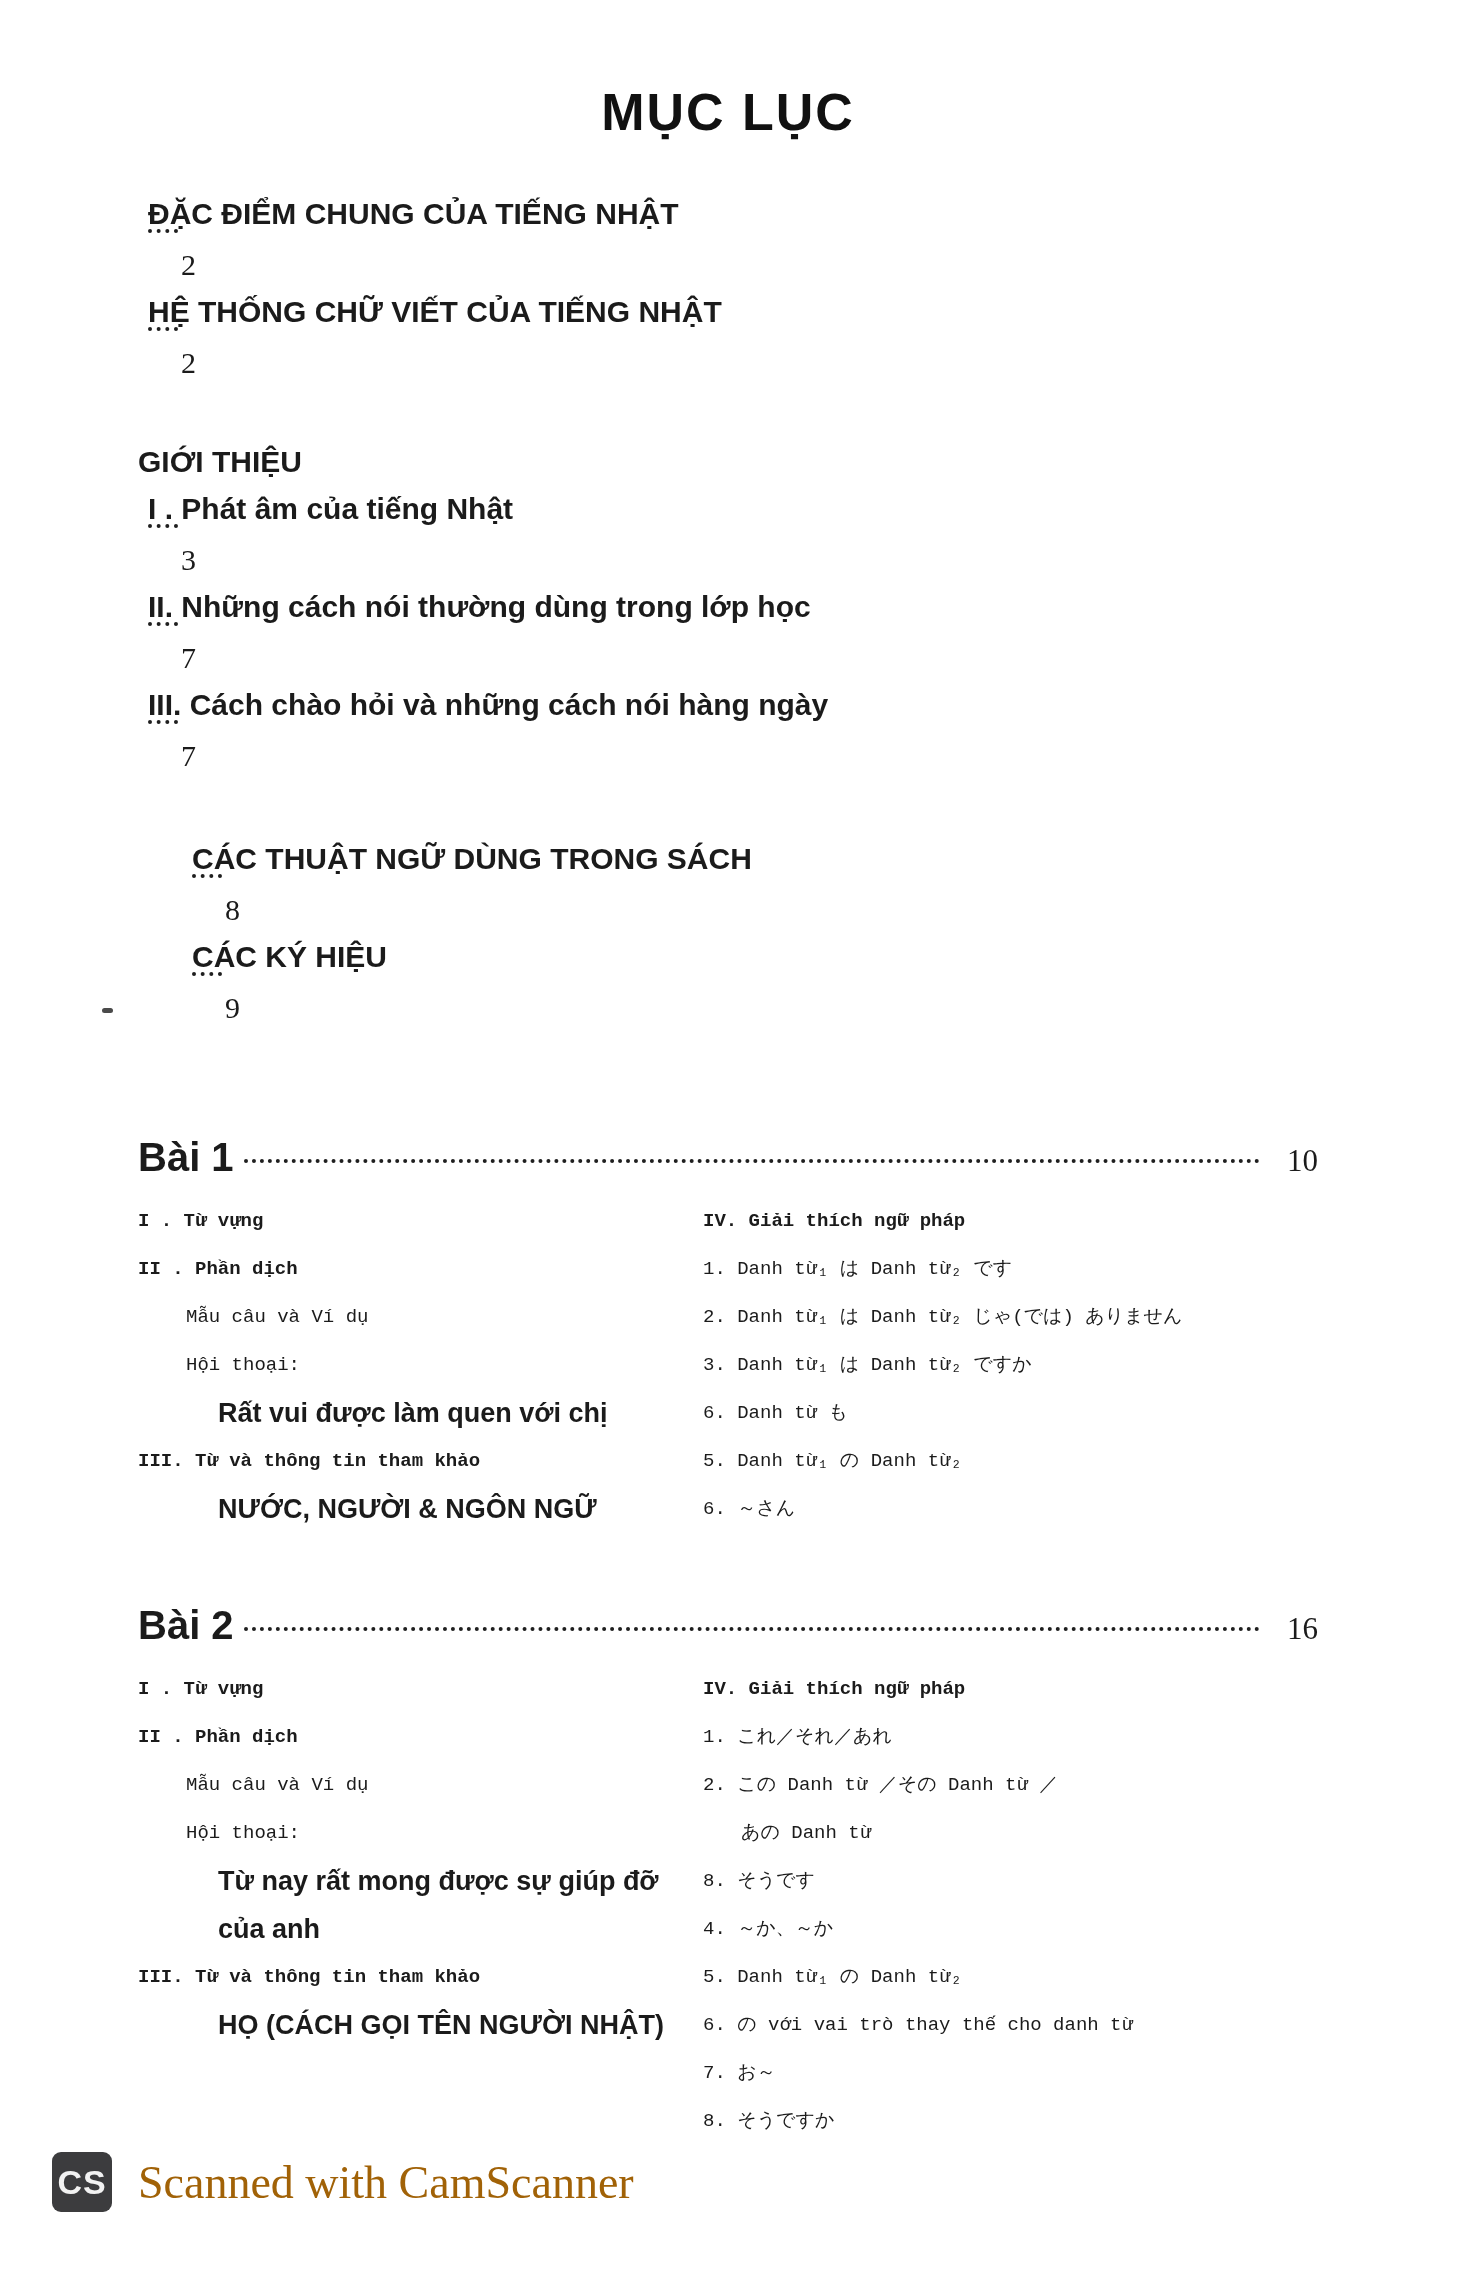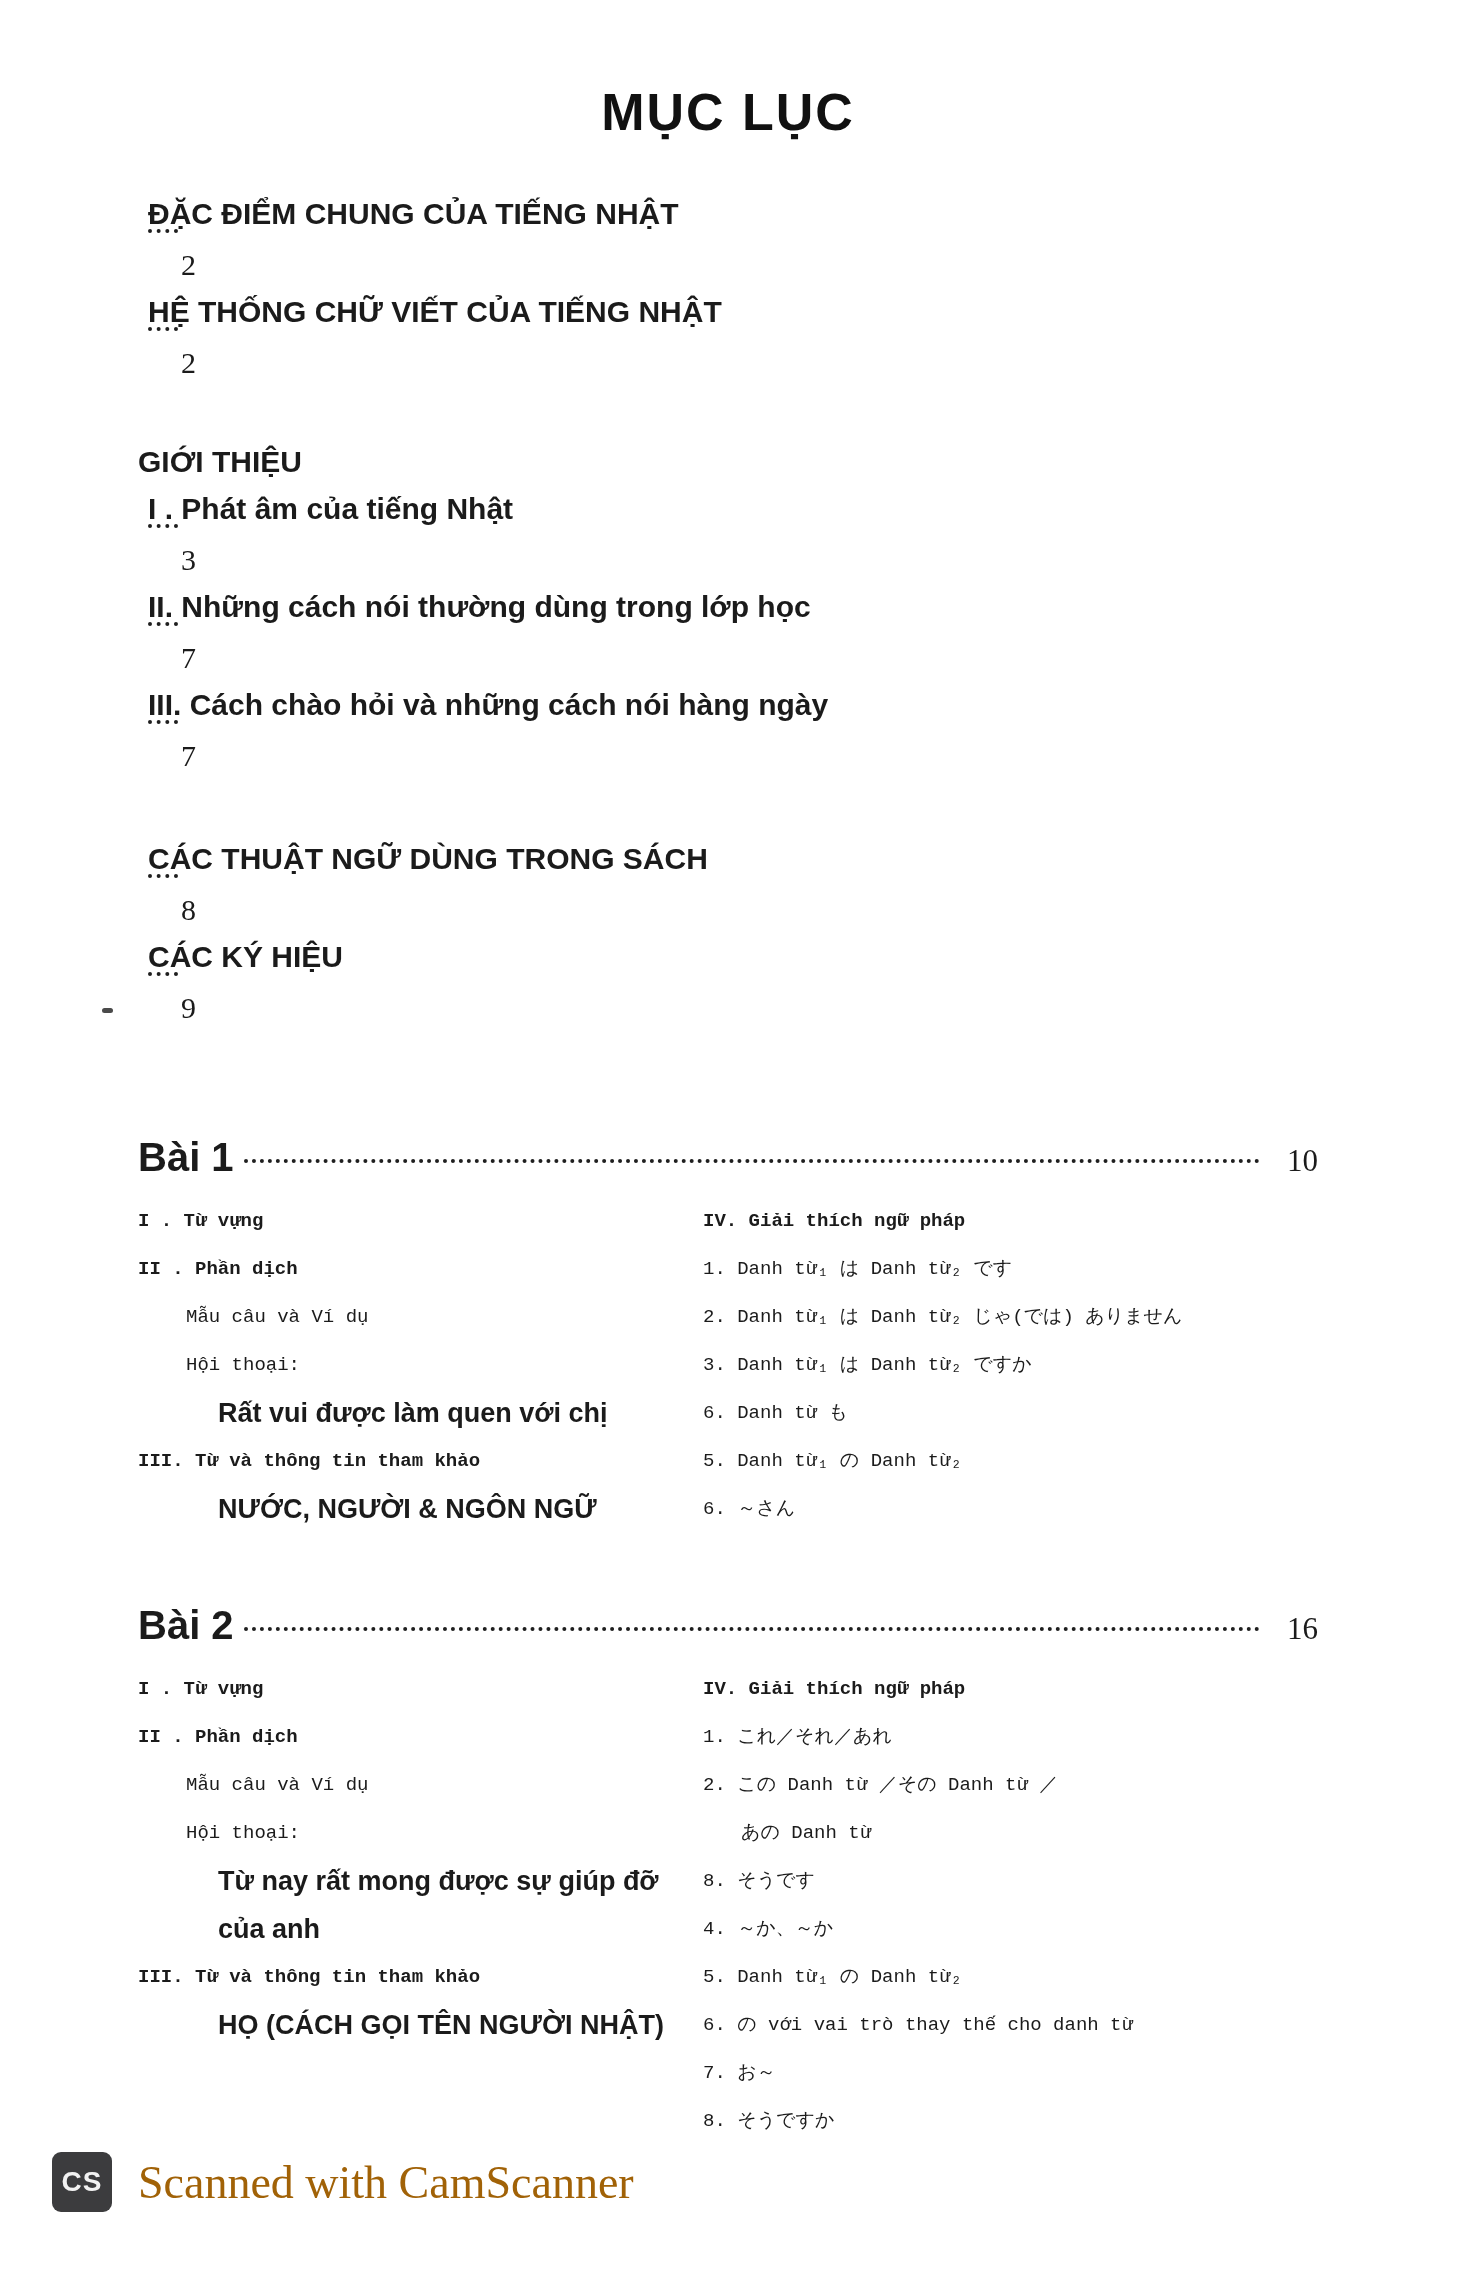--- a/index.html
+++ b/index.html
@@ -23,21 +23,21 @@
     border-bottom:4px dotted #1f1f1f; margin:0 10px;
   }
   .pagenum {
     width:48px; text-align:right; font-family:"Liberation Serif", serif;
     font-weight:normal; font-size:30px;
   }
   .bold-row { font-weight:bold; font-size:30px; line-height:47px;flex-direction:column; }
   .top-block { margin-top:48px; }
   .intro-block { margin-top:52px; }
   .intro-heading { font-weight:bold; font-size:30px; line-height:47px; }
-  .terms-block { margin-top:56px; }
+  .terms-block { margin-top:56px;margin-left:44px; }
   
   .lesson1 { margin-top:96px; }
   .lesson2 { margin-top:62px; }
   .lesson-head { font-size:40px; line-height:60px; }
   .lesson-title { font-weight:bold; white-space:nowrap; }
   .lesson-head .pagenum { font-size:31px; }
   .lesson-cols { display:flex; margin-top:6px; }
   .col-left { width:565px; flex:0 0 565px; }
   .col-right { flex:1; }
   .ln {
@@ -58,21 +58,21 @@
     background:#4a4a4a; border-radius:3px;
   }
   
   .footer {
     position:absolute; left:52px; top:2152px;
     display:flex; align-items:center; gap:26px;
   }
   .cs-logo {
     width:60px; height:60px; background:#3c3c3e; border-radius:9px;
     display:flex; align-items:center; justify-content:center;
-    color:#f2f2f2; font-weight:bold; font-size:28px; letter-spacing:1px;text-align:right;
+    color:#f2f2f2; font-weight:bold; font-size:34px; letter-spacing:1px;text-align:right;
   }
   .cs-text {
     color:#a16207; font-size:46px; font-weight:normal;font-family:Liberation Serif, serif;
   }
 </style>
 </head>
 <body>
 
 <div class="content">
 

